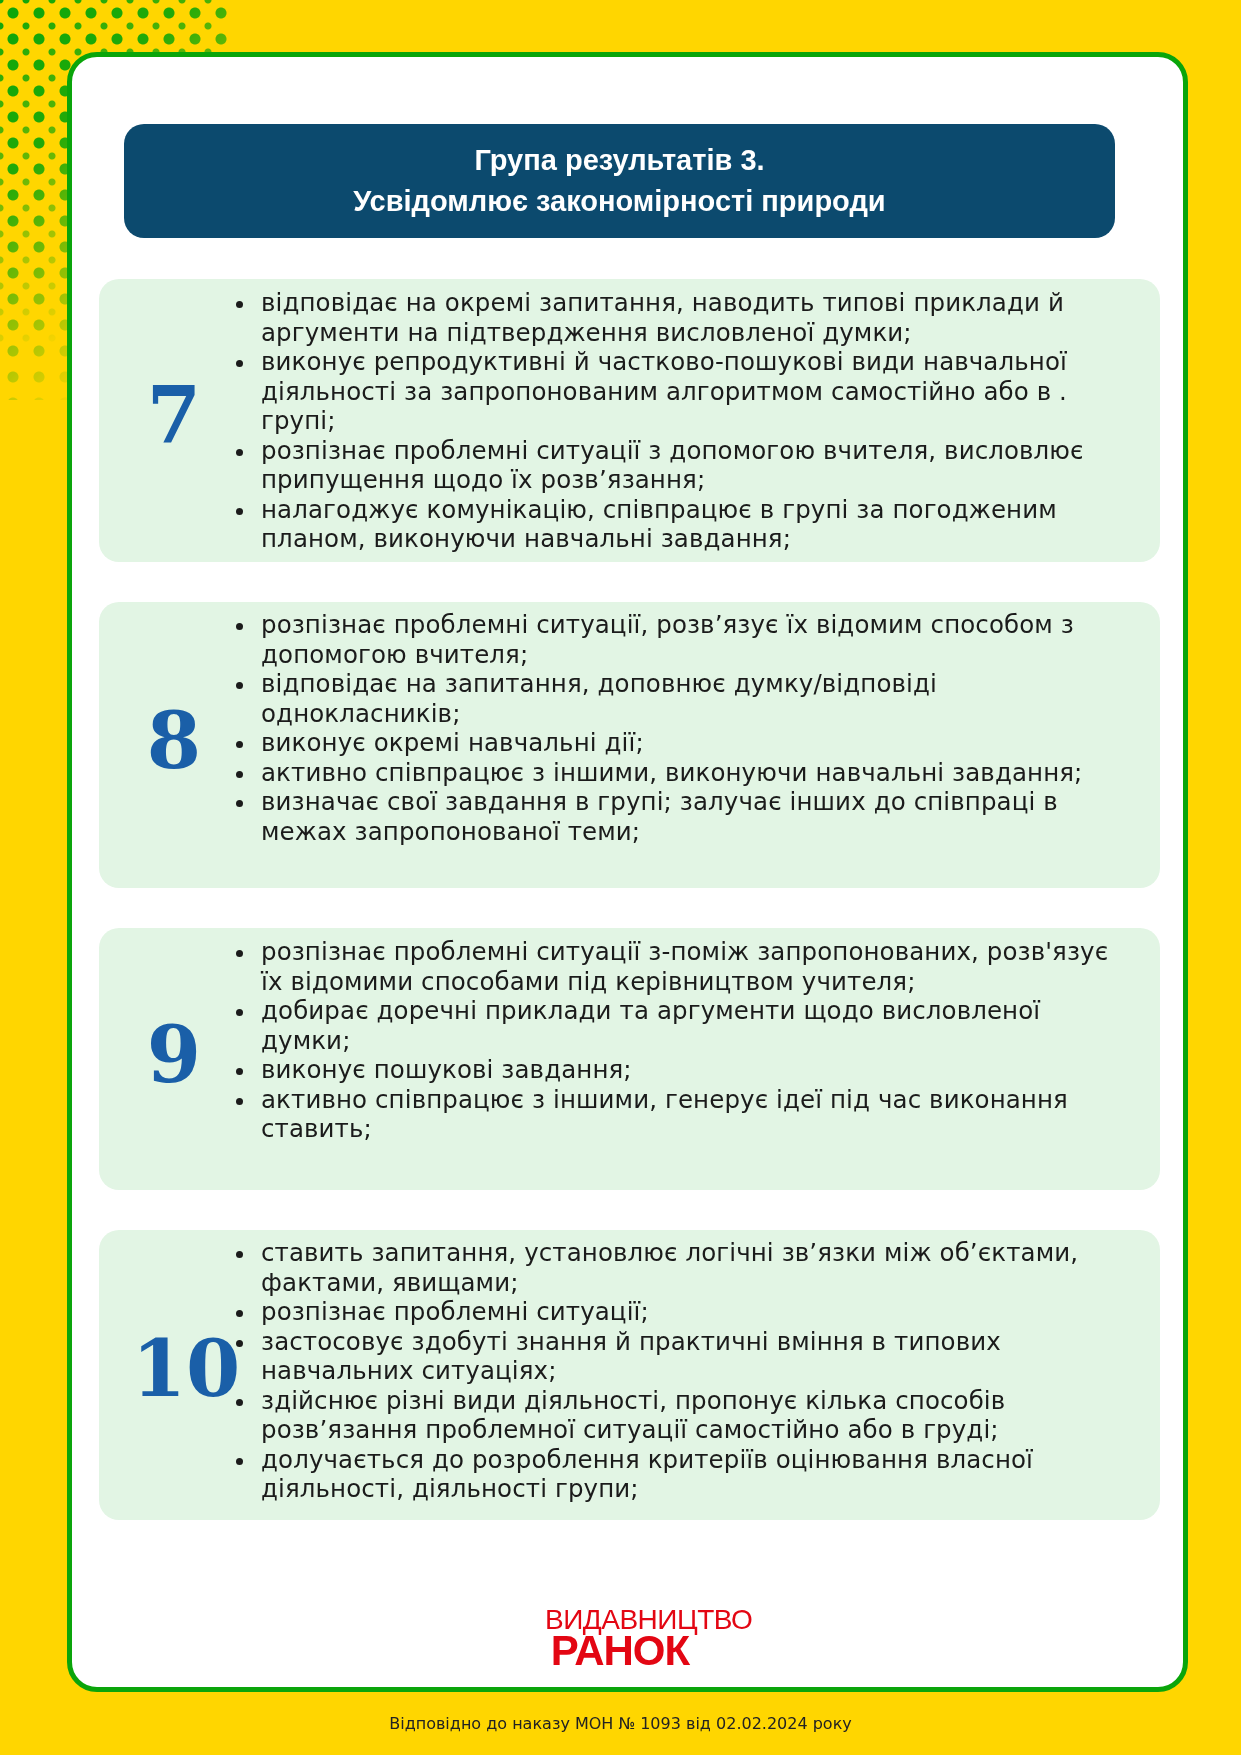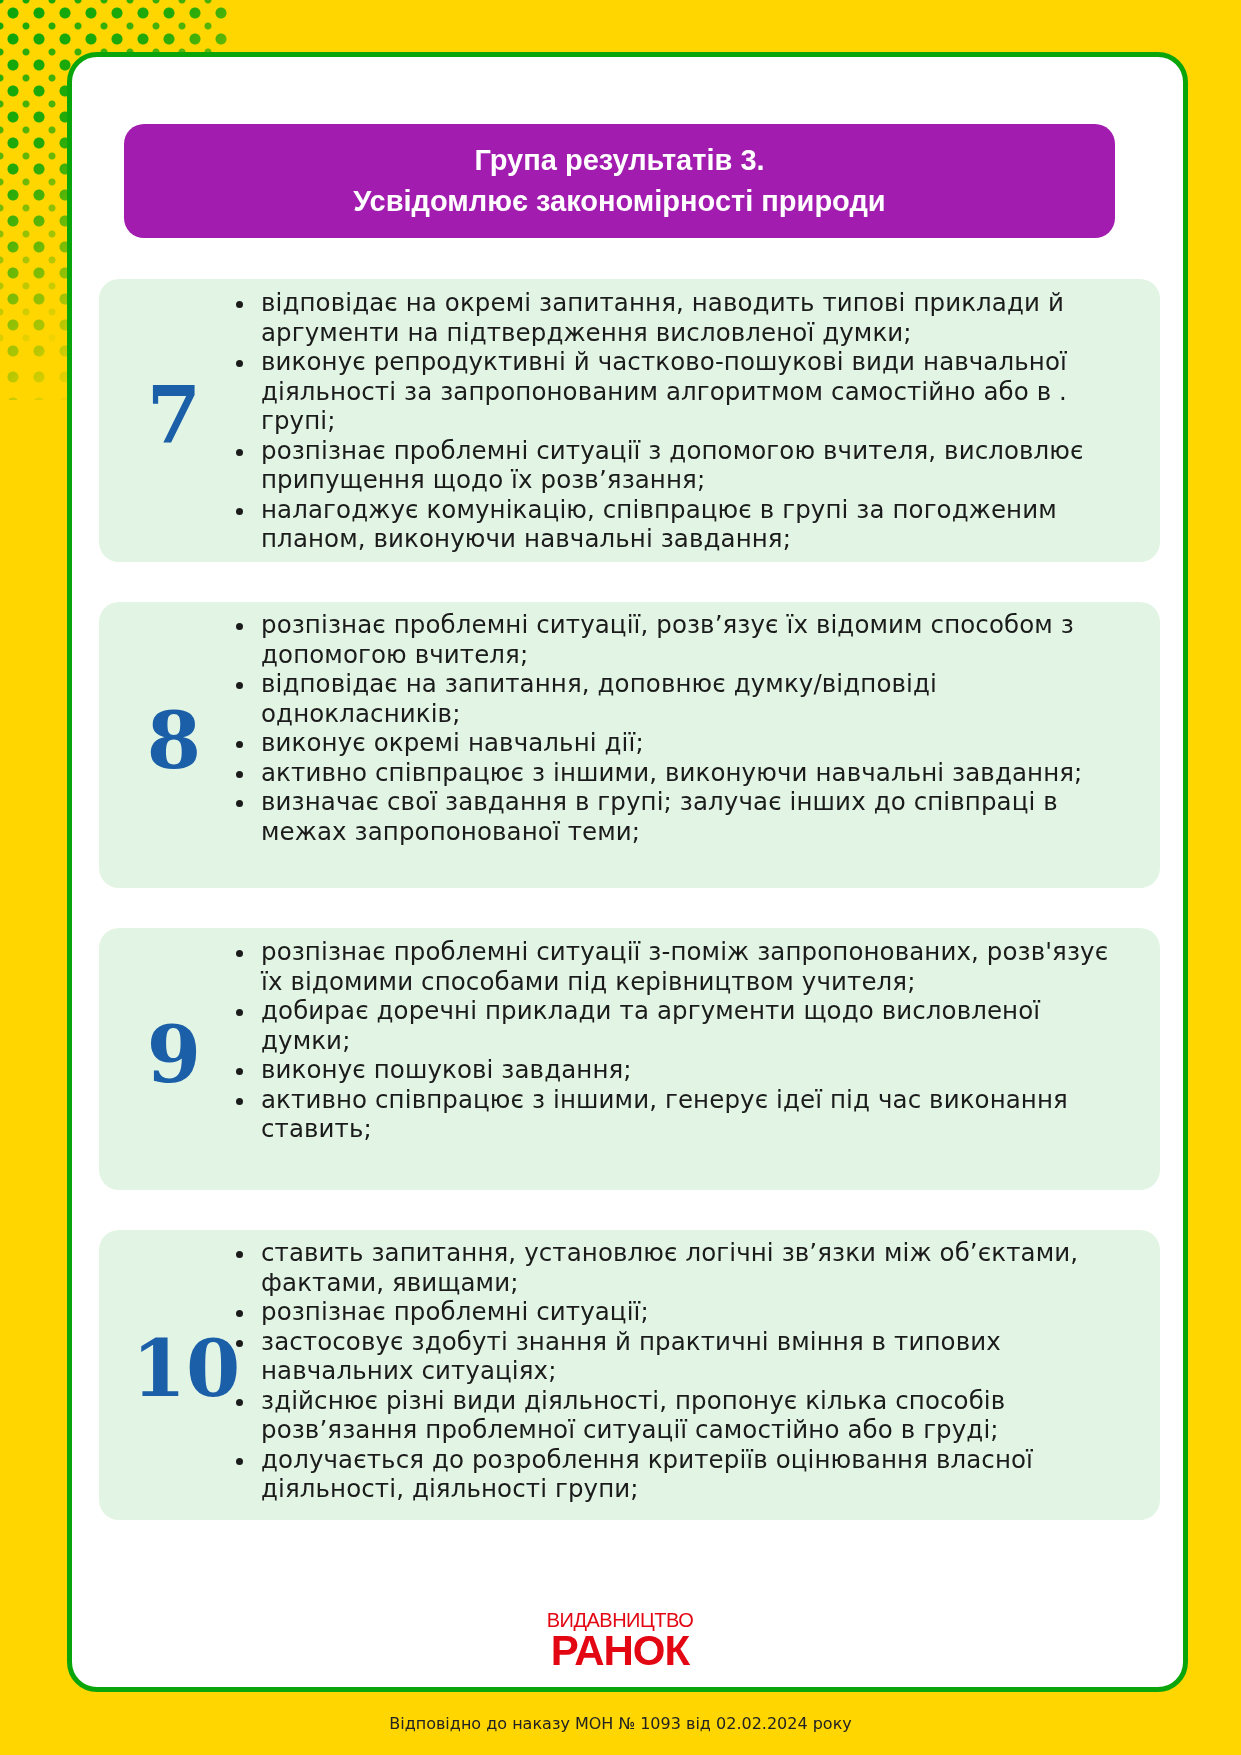--- a/index.html
+++ b/index.html
@@ -21,21 +21,21 @@
     background-size:26px 26px; background-position:13px 13px;
     -webkit-mask-image: linear-gradient(150deg, rgba(0,0,0,1) 0%, rgba(0,0,0,0.6) 40%, rgba(0,0,0,0) 80%);
     mask-image: linear-gradient(150deg, rgba(0,0,0,1) 0%, rgba(0,0,0,0.6) 40%, rgba(0,0,0,0) 80%);
   }
   .frame {
     position:absolute; left:67px; top:52px; width:1111px; height:1630px;
     background:#fff; border:5px solid #0AA50A; border-radius:30px;
   }
   .header {
     position:absolute; left:124px; top:124px; width:991px; height:114px;
-    background:#a21caf; border-radius:20px;
+    background:#0c4a6e; border-radius:20px;
     color:#fff; text-align:center; font-weight:bold;
     font-family:"Liberation Sans","DejaVu Sans",sans-serif;
     font-size:29px; line-height:41px;
     display:flex; flex-direction:column; justify-content:center;
   }
   .card {
     position:absolute; left:99px; width:1061px;
     background:#E2F5E4; border-radius:20px;
   }
   .num {
@@ -54,21 +54,21 @@
     letter-spacing:0.1px;
   }
   .card li::before {
     content:""; position:absolute; left:-25px; top:13px;
     width:7px; height:7px; border-radius:50%; background:#1b1b1b;
   }
   .logo {
     position:absolute; left:545px; top:1609px; width:150px; text-align:center; color:#E30613;
     font-family:"Liberation Sans","DejaVu Sans",sans-serif;
   }
-  .logo .l1 { font-size:20px; line-height:22px; letter-spacing:-0.5px; }
+  .logo .l1 { font-size:28px; line-height:22px; letter-spacing:-0.5px; }
   .logo .l2 { font-size:42px; line-height:40px; font-weight:bold; letter-spacing:-1px; }
   .footer {
     position:absolute; left:0; right:0; top:1714px; text-align:center;
     font-size:16px; color:#222;
     font-family:"DejaVu Sans","Liberation Sans",sans-serif;
   }
 </style>
 </head>
 <body>
 

